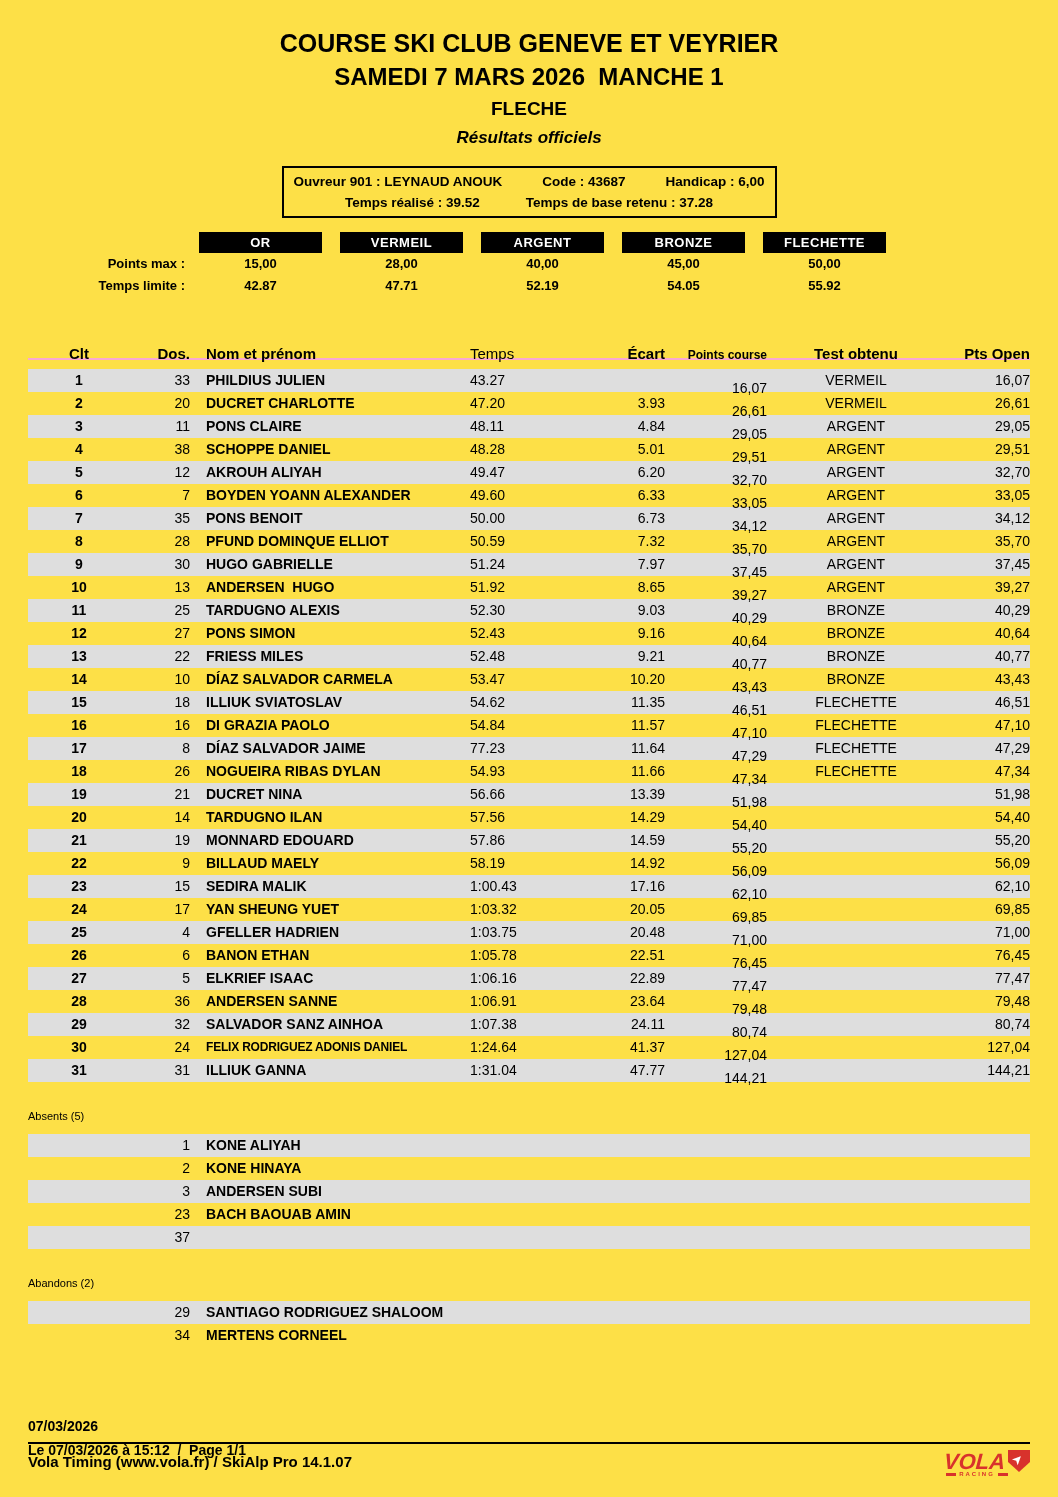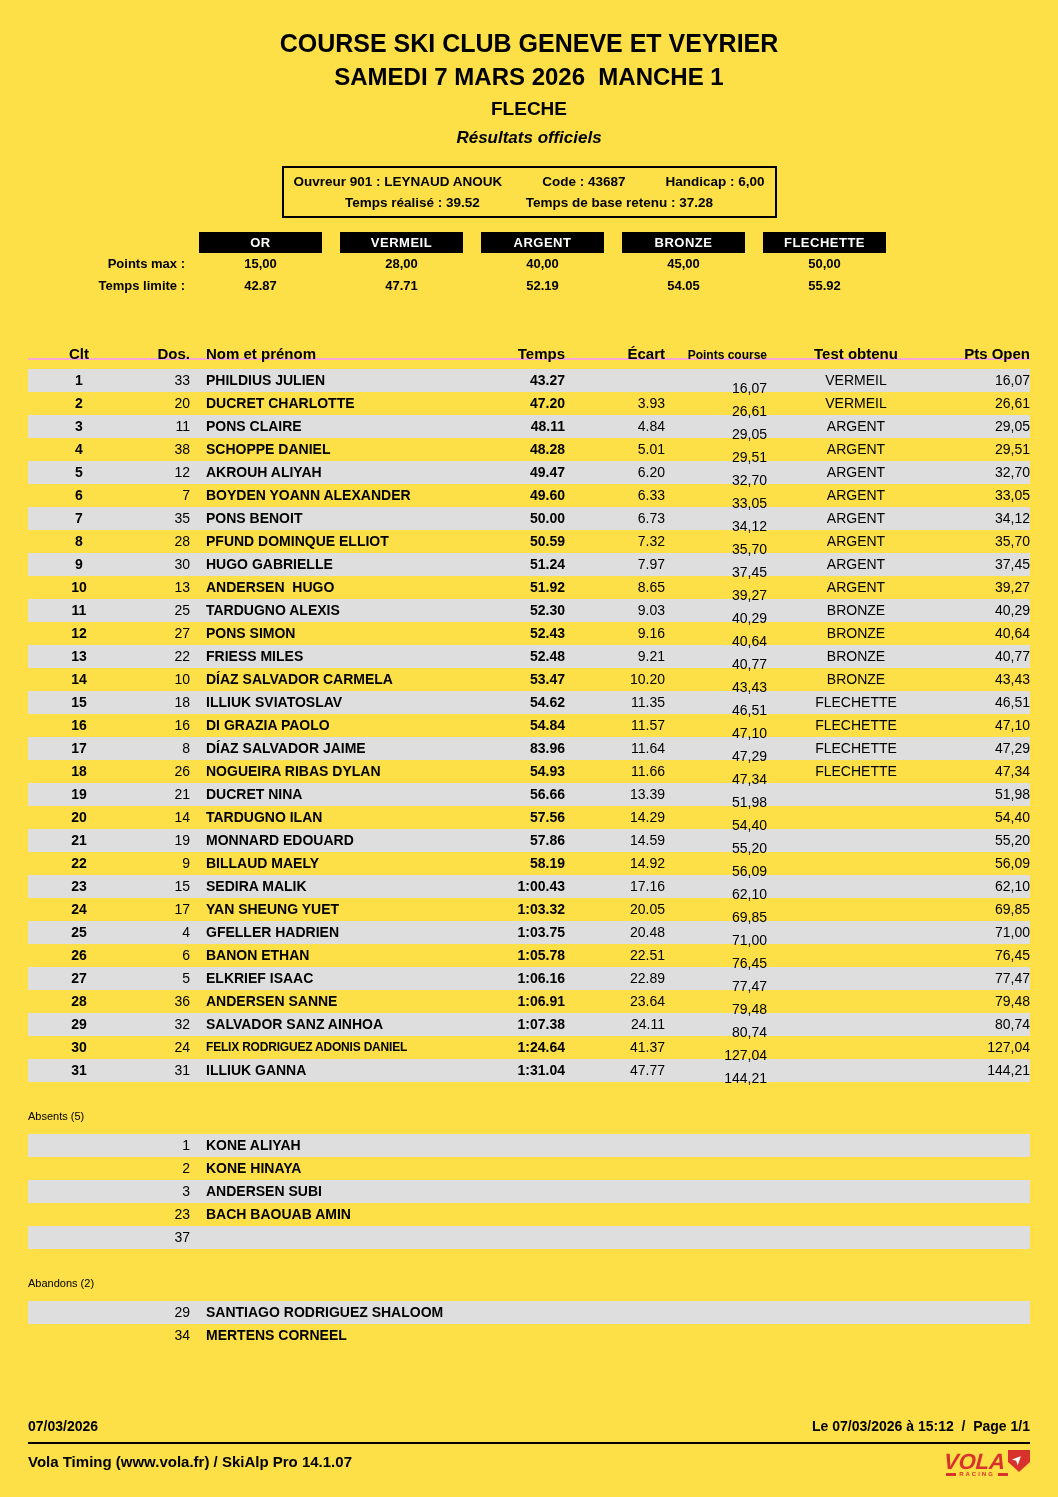--- a/index.html
+++ b/index.html
@@ -47,34 +47,34 @@
   .res-header { display:flex; align-items:baseline; height:26px; line-height:26px;
                 font-size:15px; font-weight:bold; border-bottom:2px solid #f9a8d4; }
   .res-header .h-points { font-size:12px; }
   .res-rows { margin-top:9px; }
   .res-row { display:flex; height:23px; line-height:23px; font-size:14px; }
   .res-row.striped { background:#dedede; }
   .c-clt    { width:102px; text-align:center; font-weight:bold; }
   .c-dos    { width:60px;  text-align:right; }
   .c-name   { width:280px; text-align:left; padding-left:16px; font-weight:bold; white-space:pre;
               overflow:hidden; }
-  .c-temps  { width:95px;  text-align:right; font-weight:bold; }
+  .c-temps  { width:95px;  font-weight:normal; }
   .c-ecart  { width:100px; text-align:right; }
   .c-points { width:102px; text-align:right;margin-top:8px; }
   .c-test   { width:178px; text-align:center; }
   .c-pts    { width:85px;  text-align:right; }
   .c-name.small-name { font-size:12px; letter-spacing:-0.2px; line-height:23px; }
   .c-name-wide { flex:1; text-align:left; padding-left:16px; font-weight:bold; white-space:pre; }
   
   .section-label { margin:24px 0 8px 28px; font-size:11px; height:20px; line-height:20px; }
   .section-rows { margin:0 28px; }
   
   .footer { position:absolute; left:28px; right:28px; bottom:14px; }
   .footer-dates { display:flex; justify-content:space-between;
-                  font-size:14px; font-weight:bold; height:24px; line-height:24px; white-space:pre; }
+                  font-size:14px; font-weight:bold; height:24px; line-height:24px; white-space:pre;flex-direction:column; }
   .footer-rule { border-top:2px solid #000; margin-top:4px; }
   .footer-bottom { display:flex; justify-content:space-between; align-items:flex-start; padding-top:5px; }
   .footer-vola-text { font-size:15px; font-weight:bold; line-height:26px; }
   
   .vola-logo { position:relative; width:86px; height:34px; }
   .vola-word {
     position:absolute; left:0; top:0;
     font-size:22px; font-weight:bold; font-style:italic;
     letter-spacing:0px; transform:skewX(-4deg);
   }
@@ -342,21 +342,21 @@
     <div class="c-ecart">11.57</div>
     <div class="c-points">47,10</div>
     <div class="c-test">FLECHETTE</div>
     <div class="c-pts">47,10</div>
   </div>
 
   <div class="res-row striped">
     <div class="c-clt">17</div>
     <div class="c-dos">8</div>
     <div class="c-name">DÍAZ SALVADOR JAIME</div>
-    <div class="c-temps">83.96</div>
+    <div class="c-temps">77.23</div>
     <div class="c-ecart">11.64</div>
     <div class="c-points">47,29</div>
     <div class="c-test">FLECHETTE</div>
     <div class="c-pts">47,29</div>
   </div>
 
   <div class="res-row">
     <div class="c-clt">18</div>
     <div class="c-dos">26</div>
     <div class="c-name">NOGUEIRA RIBAS DYLAN</div>

